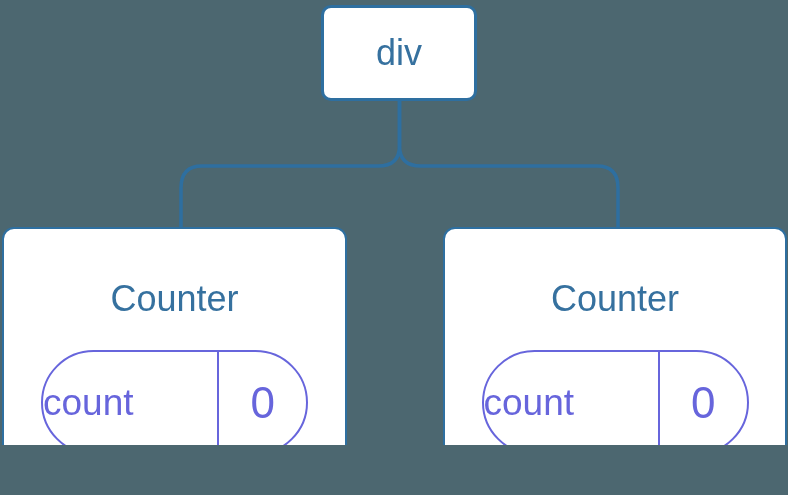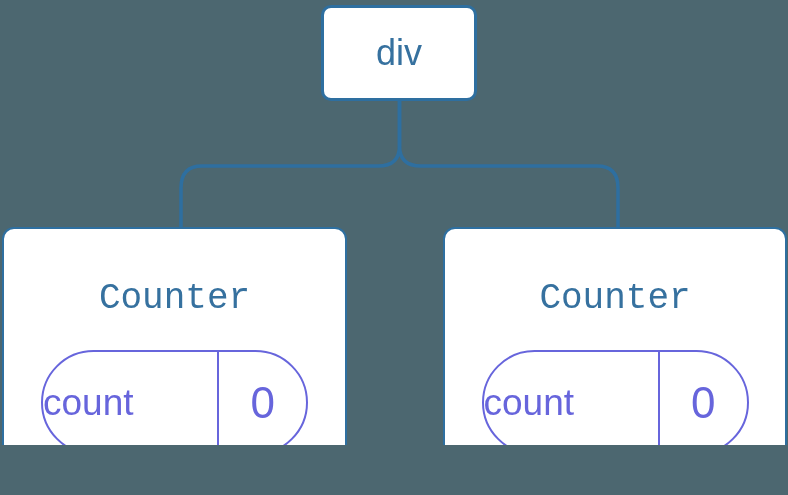--- a/index.html
+++ b/index.html
@@ -55,21 +55,20 @@
     align-items: center;
   }
   .counter-card.left  { left: 2px;   width: 345px; }
   .counter-card.right { left: 443px; width: 344px; }
   .counter-title {
     margin-top: 48px;
     color: #36719F;
     font-size: 36px;
     font-weight: 500;
     line-height: 1.2;
-    font-family: Liberation Mono, monospace;
   }
   
   .state-pill {
     margin-top: 30px;
     width: 267px;
     height: 105px;
     border: 2px solid #6765DC;
     border-radius: 999px;
     box-sizing: border-box;
     display: flex;

